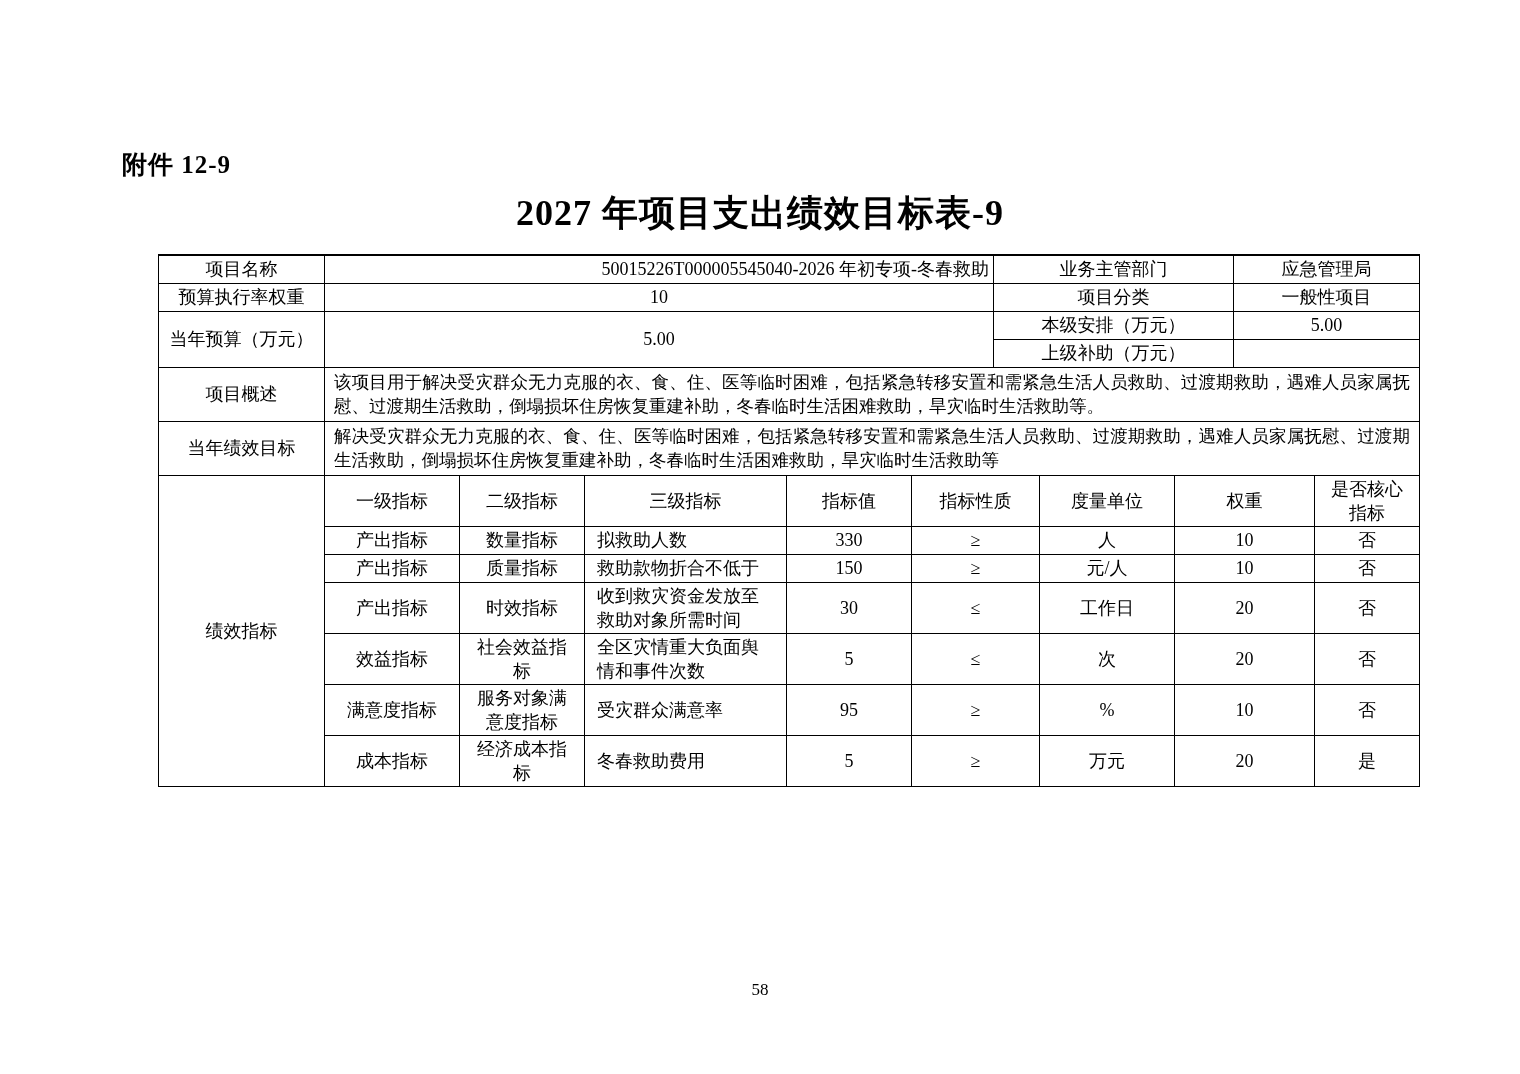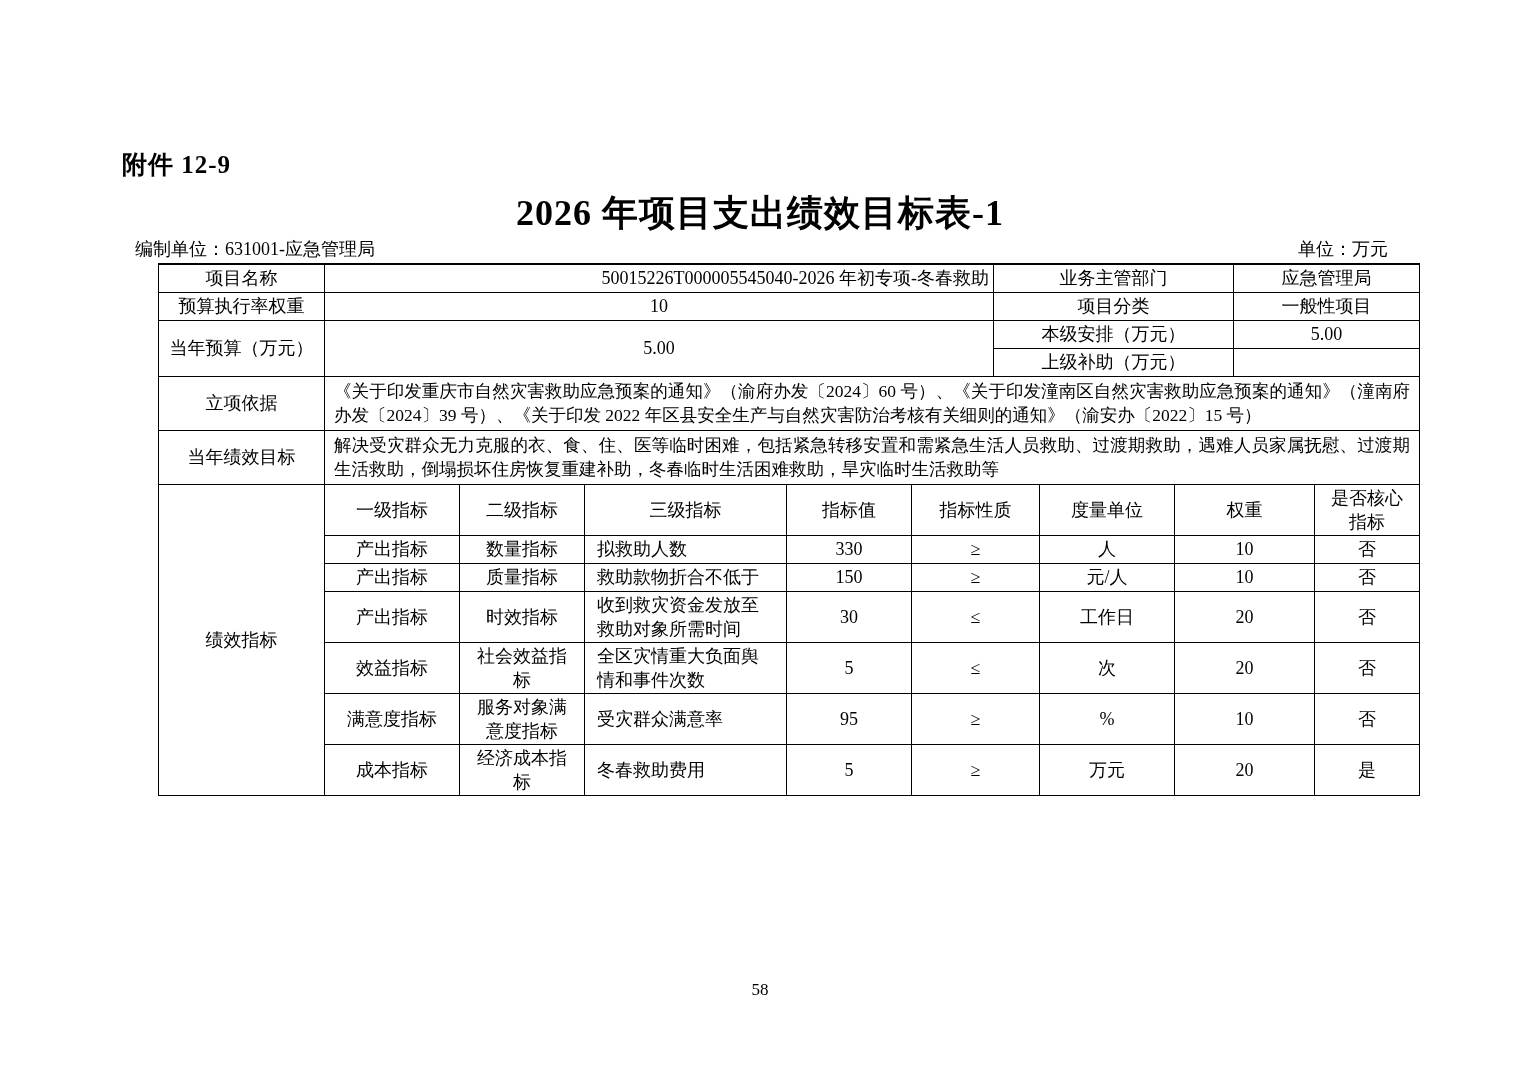--- a/index.html
+++ b/index.html
@@ -16,21 +16,21 @@
   .title{
     position:absolute;left:0;top:165px;width:1520px;
     text-align:center;font-size:36px;font-weight:bold;letter-spacing:1px;
   }
   .meta{
     position:absolute;left:127px;top:213px;width:1261px;
     display:flex;justify-content:space-between;
     font-size:18px;line-height:24px;
   }
   .meta .left{padding-left:8px;}
-  .tables{position:absolute;left:127px;top:239px;width:1261px;padding-left:31px;}
+  .tables{position:absolute;left:127px;top:230px;width:1261px;padding-left:31px;}
   table{
     border-collapse:collapse;table-layout:fixed;width:1261px;
     empty-cells:show;
   }
   .tblA{border-top:2px solid #000;}
   .tblB,.tblC{margin-top:-1px;}
   td{
     border:1px solid #000;
     text-align:center;vertical-align:middle;
     font-size:18px;line-height:24px;padding:1px 4px;
@@ -51,26 +51,22 @@
     text-align:center;font-size:17px;
   }
 </style>
 </head>
 <body>
 
 <div class="doc">
 
   <div class="attachment">附件 12-9</div>
 
-  <div class="title">2026 年项目支出绩效目标表-1</div>
-
-  <div class="meta">
-    <span class="left">编制单位：631001-应急管理局</span>
-    <span class="right">单位：万元</span>
-  </div>
+  <div class="title">2027 年项目支出绩效目标表-9</div>
+
 
   <div class="tables">
 
     <table class="tblA">
       <colgroup>
           <col style="width:166px">
           <col style="width:669px">
           <col style="width:240px">
           <col style="width:186px">
         </colgroup>
@@ -99,23 +95,23 @@
       </tr>
     </tbody>
       </table>
 
     <table class="tblB">
       <colgroup>
           <col style="width:166px">
           <col style="width:1095px">
         </colgroup>
       <tbody>
-      <tr class="h50">
-        <td>立项依据</td>
-        <td class="longtext">《关于印发重庆市自然灾害救助应急预案的通知》（渝府办发〔2024〕60 号）、《关于印发潼南区自然灾害救助应急预案的通知》（潼南府办发〔2024〕39 号）、《关于印发 2022 年区县安全生产与自然灾害防治考核有关细则的通知》（渝安办〔2022〕15 号）</td>
+          <tr class="h50">
+        <td>项目概述</td>
+        <td class="longtext">该项目用于解决受灾群众无力克服的衣、食、住、医等临时困难，包括紧急转移安置和需紧急生活人员救助、过渡期救助，遇难人员家属抚慰、过渡期生活救助，倒塌损坏住房恢复重建补助，冬春临时生活困难救助，旱灾临时生活救助等。</td>
       </tr>
       <tr class="h50">
         <td>当年绩效目标</td>
         <td class="longtext">解决受灾群众无力克服的衣、食、住、医等临时困难，包括紧急转移安置和需紧急生活人员救助、过渡期救助，遇难人员家属抚慰、过渡期生活救助，倒塌损坏住房恢复重建补助，冬春临时生活困难救助，旱灾临时生活救助等</td>
       </tr>
     </tbody>
       </table>
 
     <table class="tblC">
       <colgroup>

